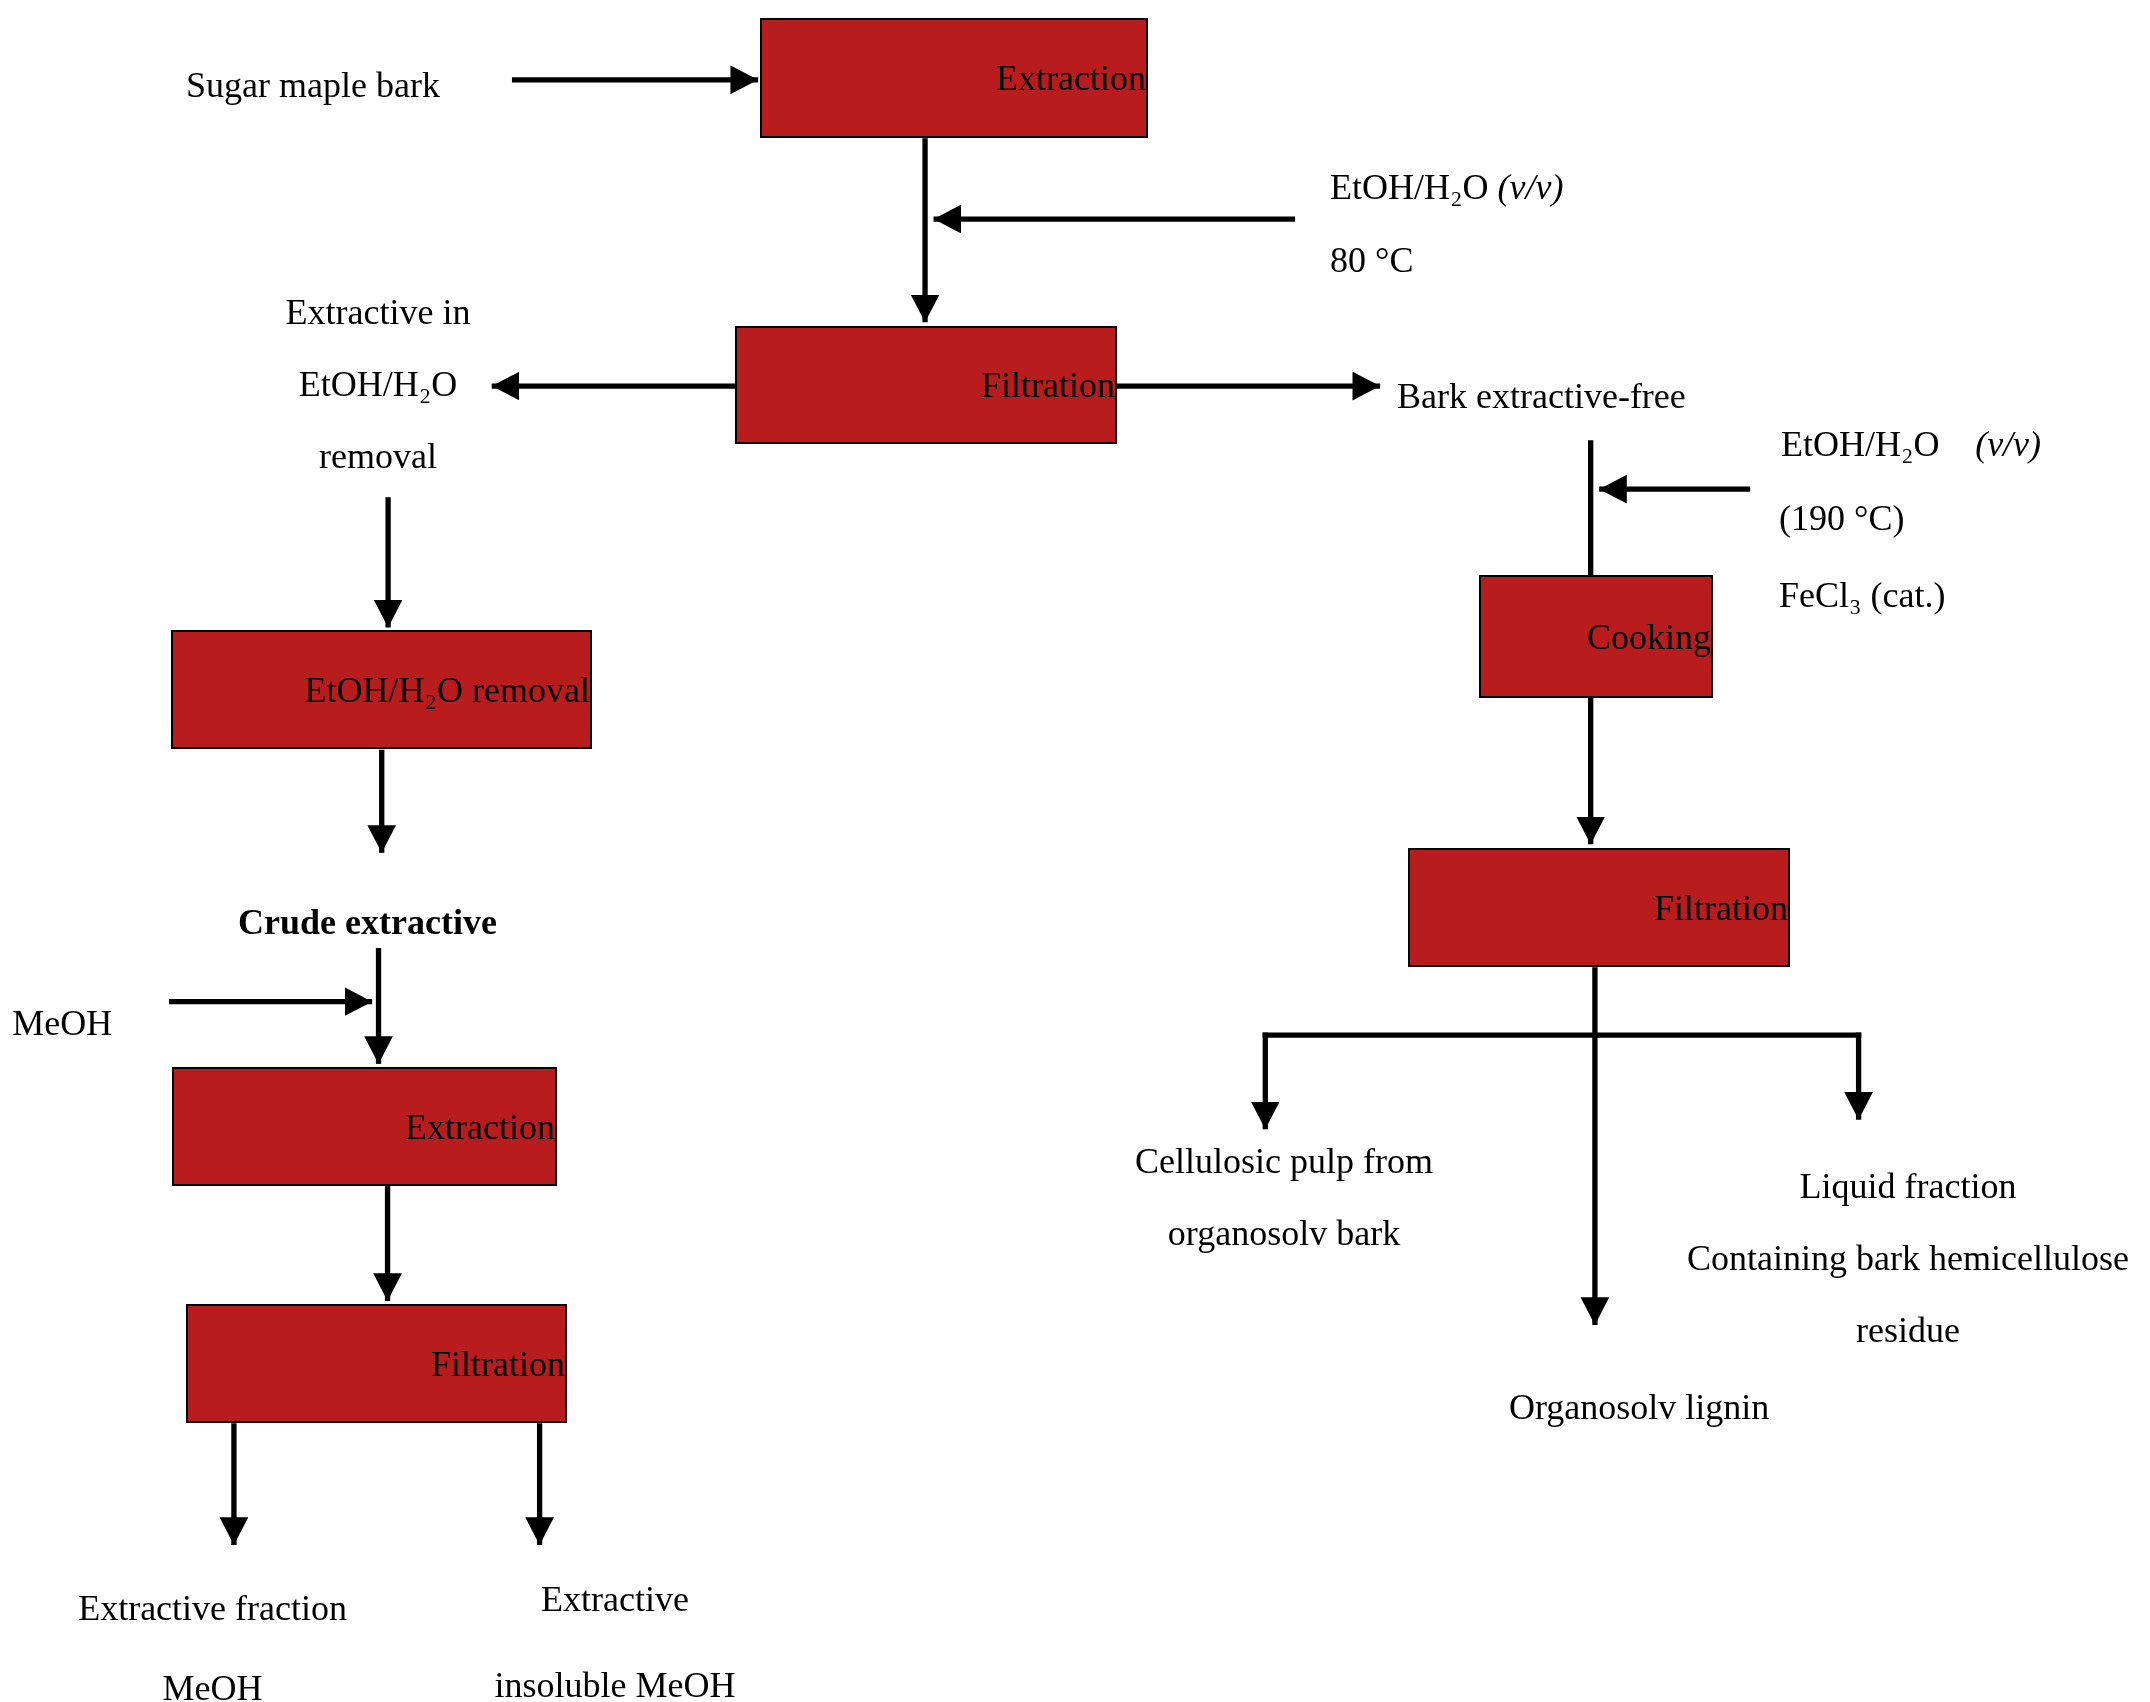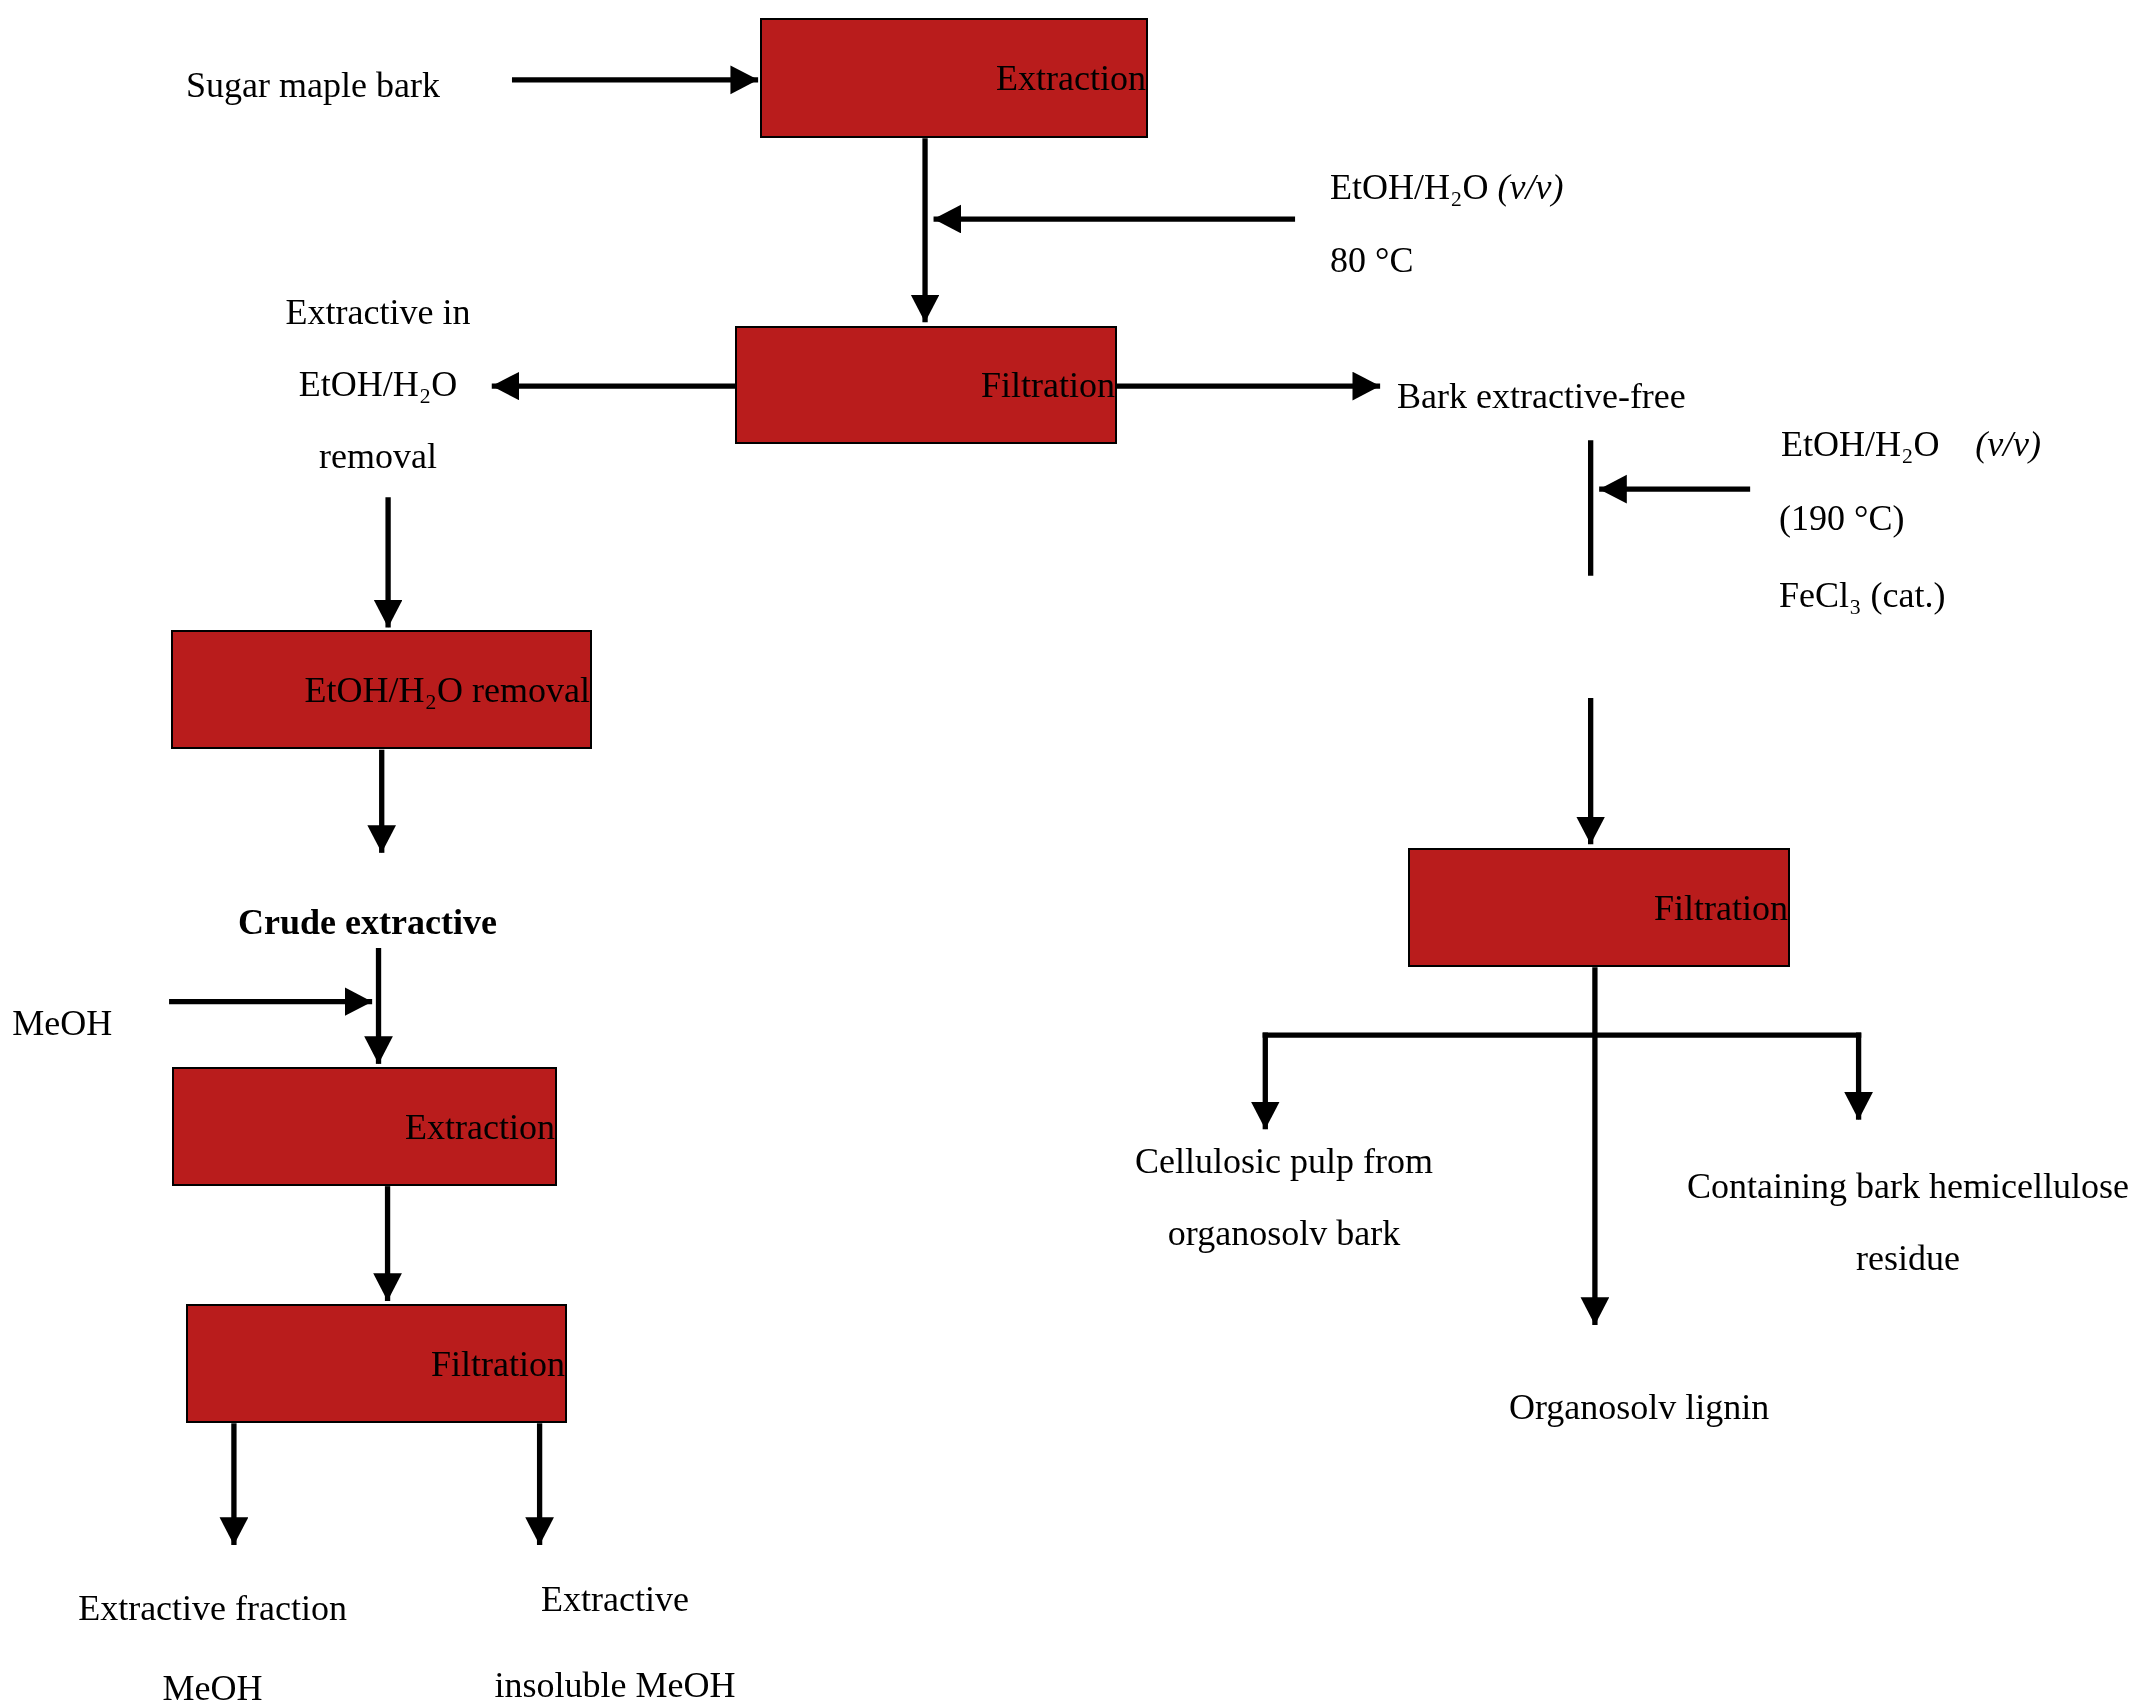--- a/index.html
+++ b/index.html
@@ -99,20 +99,23 @@
   </div>
   <div class="node" id="n-removal">
     <span>EtOH/H₂O removal</span>
   </div>
   <div class="node" id="n-extraction2">
     <span>Extraction</span>
   </div>
   <div class="node" id="n-filtration2">
     <span>Filtration</span>
   </div>
+  <div class="node" id="n-cooking">
+    <span>Cooking</span>
+  </div>
   <div class="node" id="n-filtration3">
     <span>Filtration</span>
   </div>
 
   <div class="label" id="l-input">Sugar maple bark</div>
 
   <div class="label" id="l-solvent1">
     <span>EtOH/H₂O</span>
     <span class="ital">(v/v)</span>
   </div>
@@ -135,20 +138,21 @@
 
   <div class="label bold" id="l-crude">Crude extractive</div>
   <div class="label" id="l-meoh">MeOH</div>
 
   <div class="block mb67" id="l-pulp">
     <div class="ln">Cellulosic pulp from</div>
     <div class="ln">organosolv bark</div>
   </div>
 
   <div class="block mb67" id="l-liquid">
+    <div class="ln">Liquid fraction</div>
     <div class="ln">Containing bark hemicellulose</div>
     <div class="ln">residue</div>
   </div>
 
   <div class="label" id="l-lignin">Organosolv lignin</div>
 
   <div class="block mb83" id="l-soluble">
     <div class="ln">Extractive fraction</div>
     <div class="ln">MeOH</div>
   </div>

